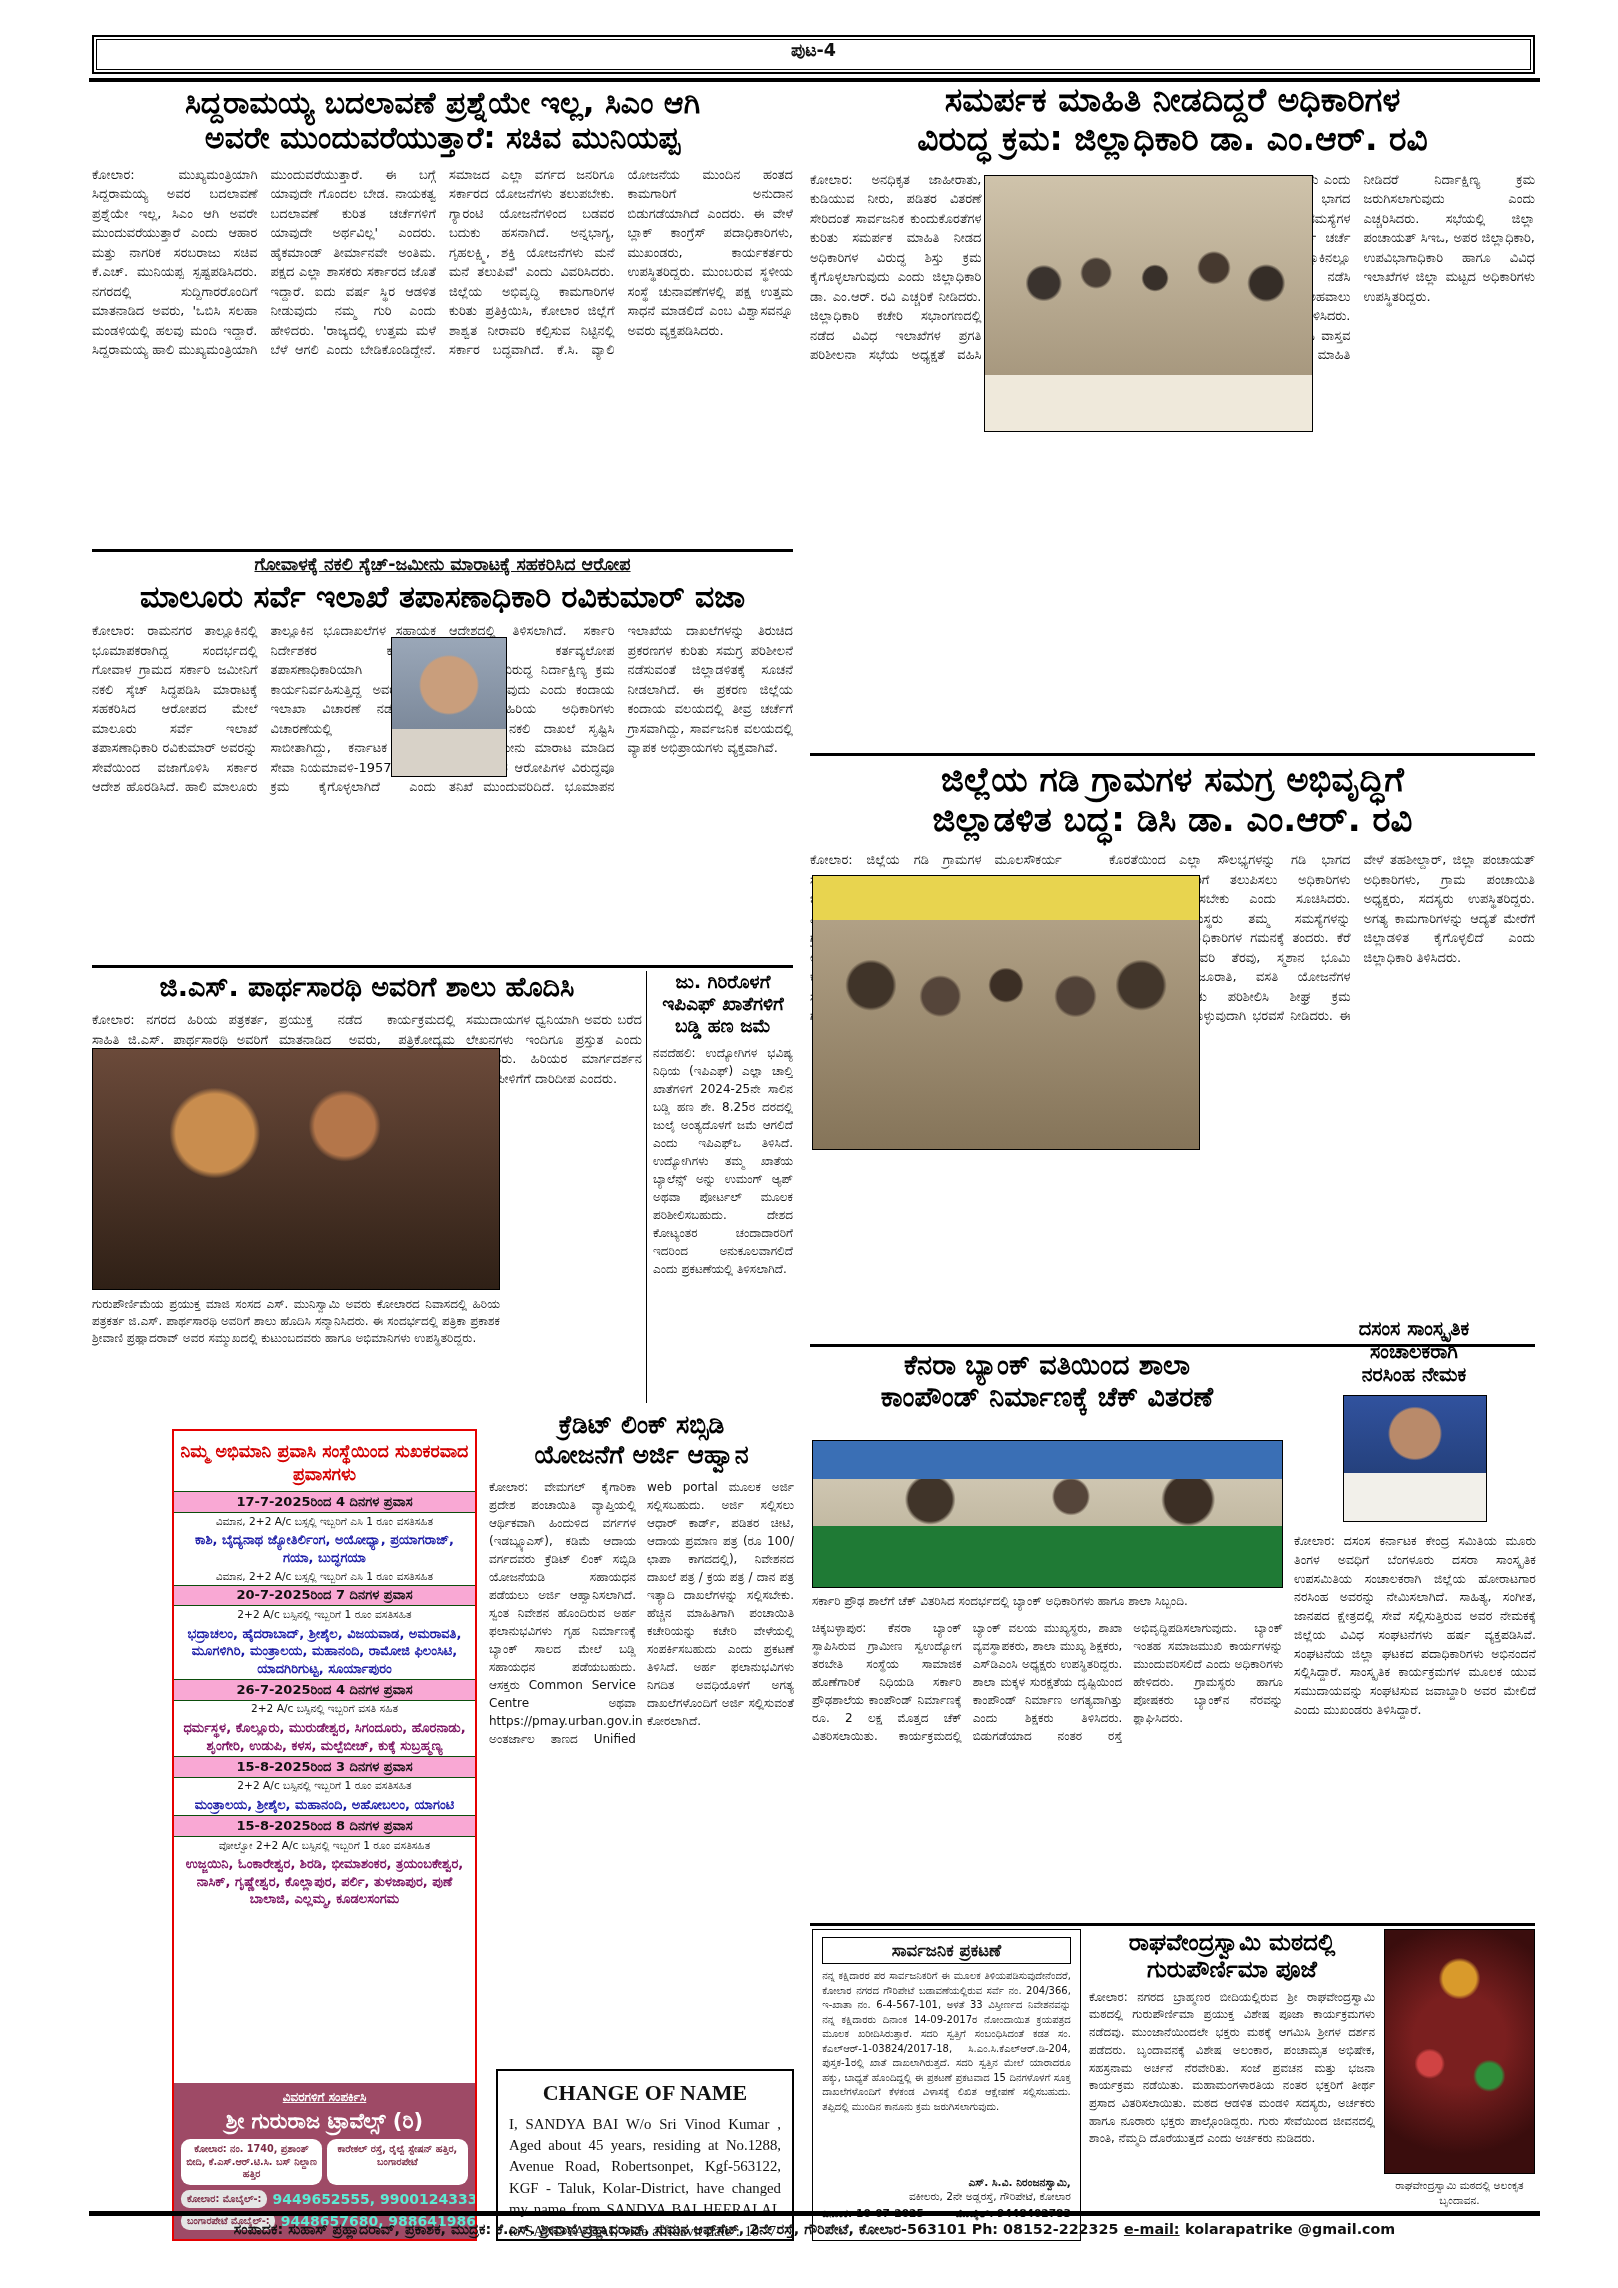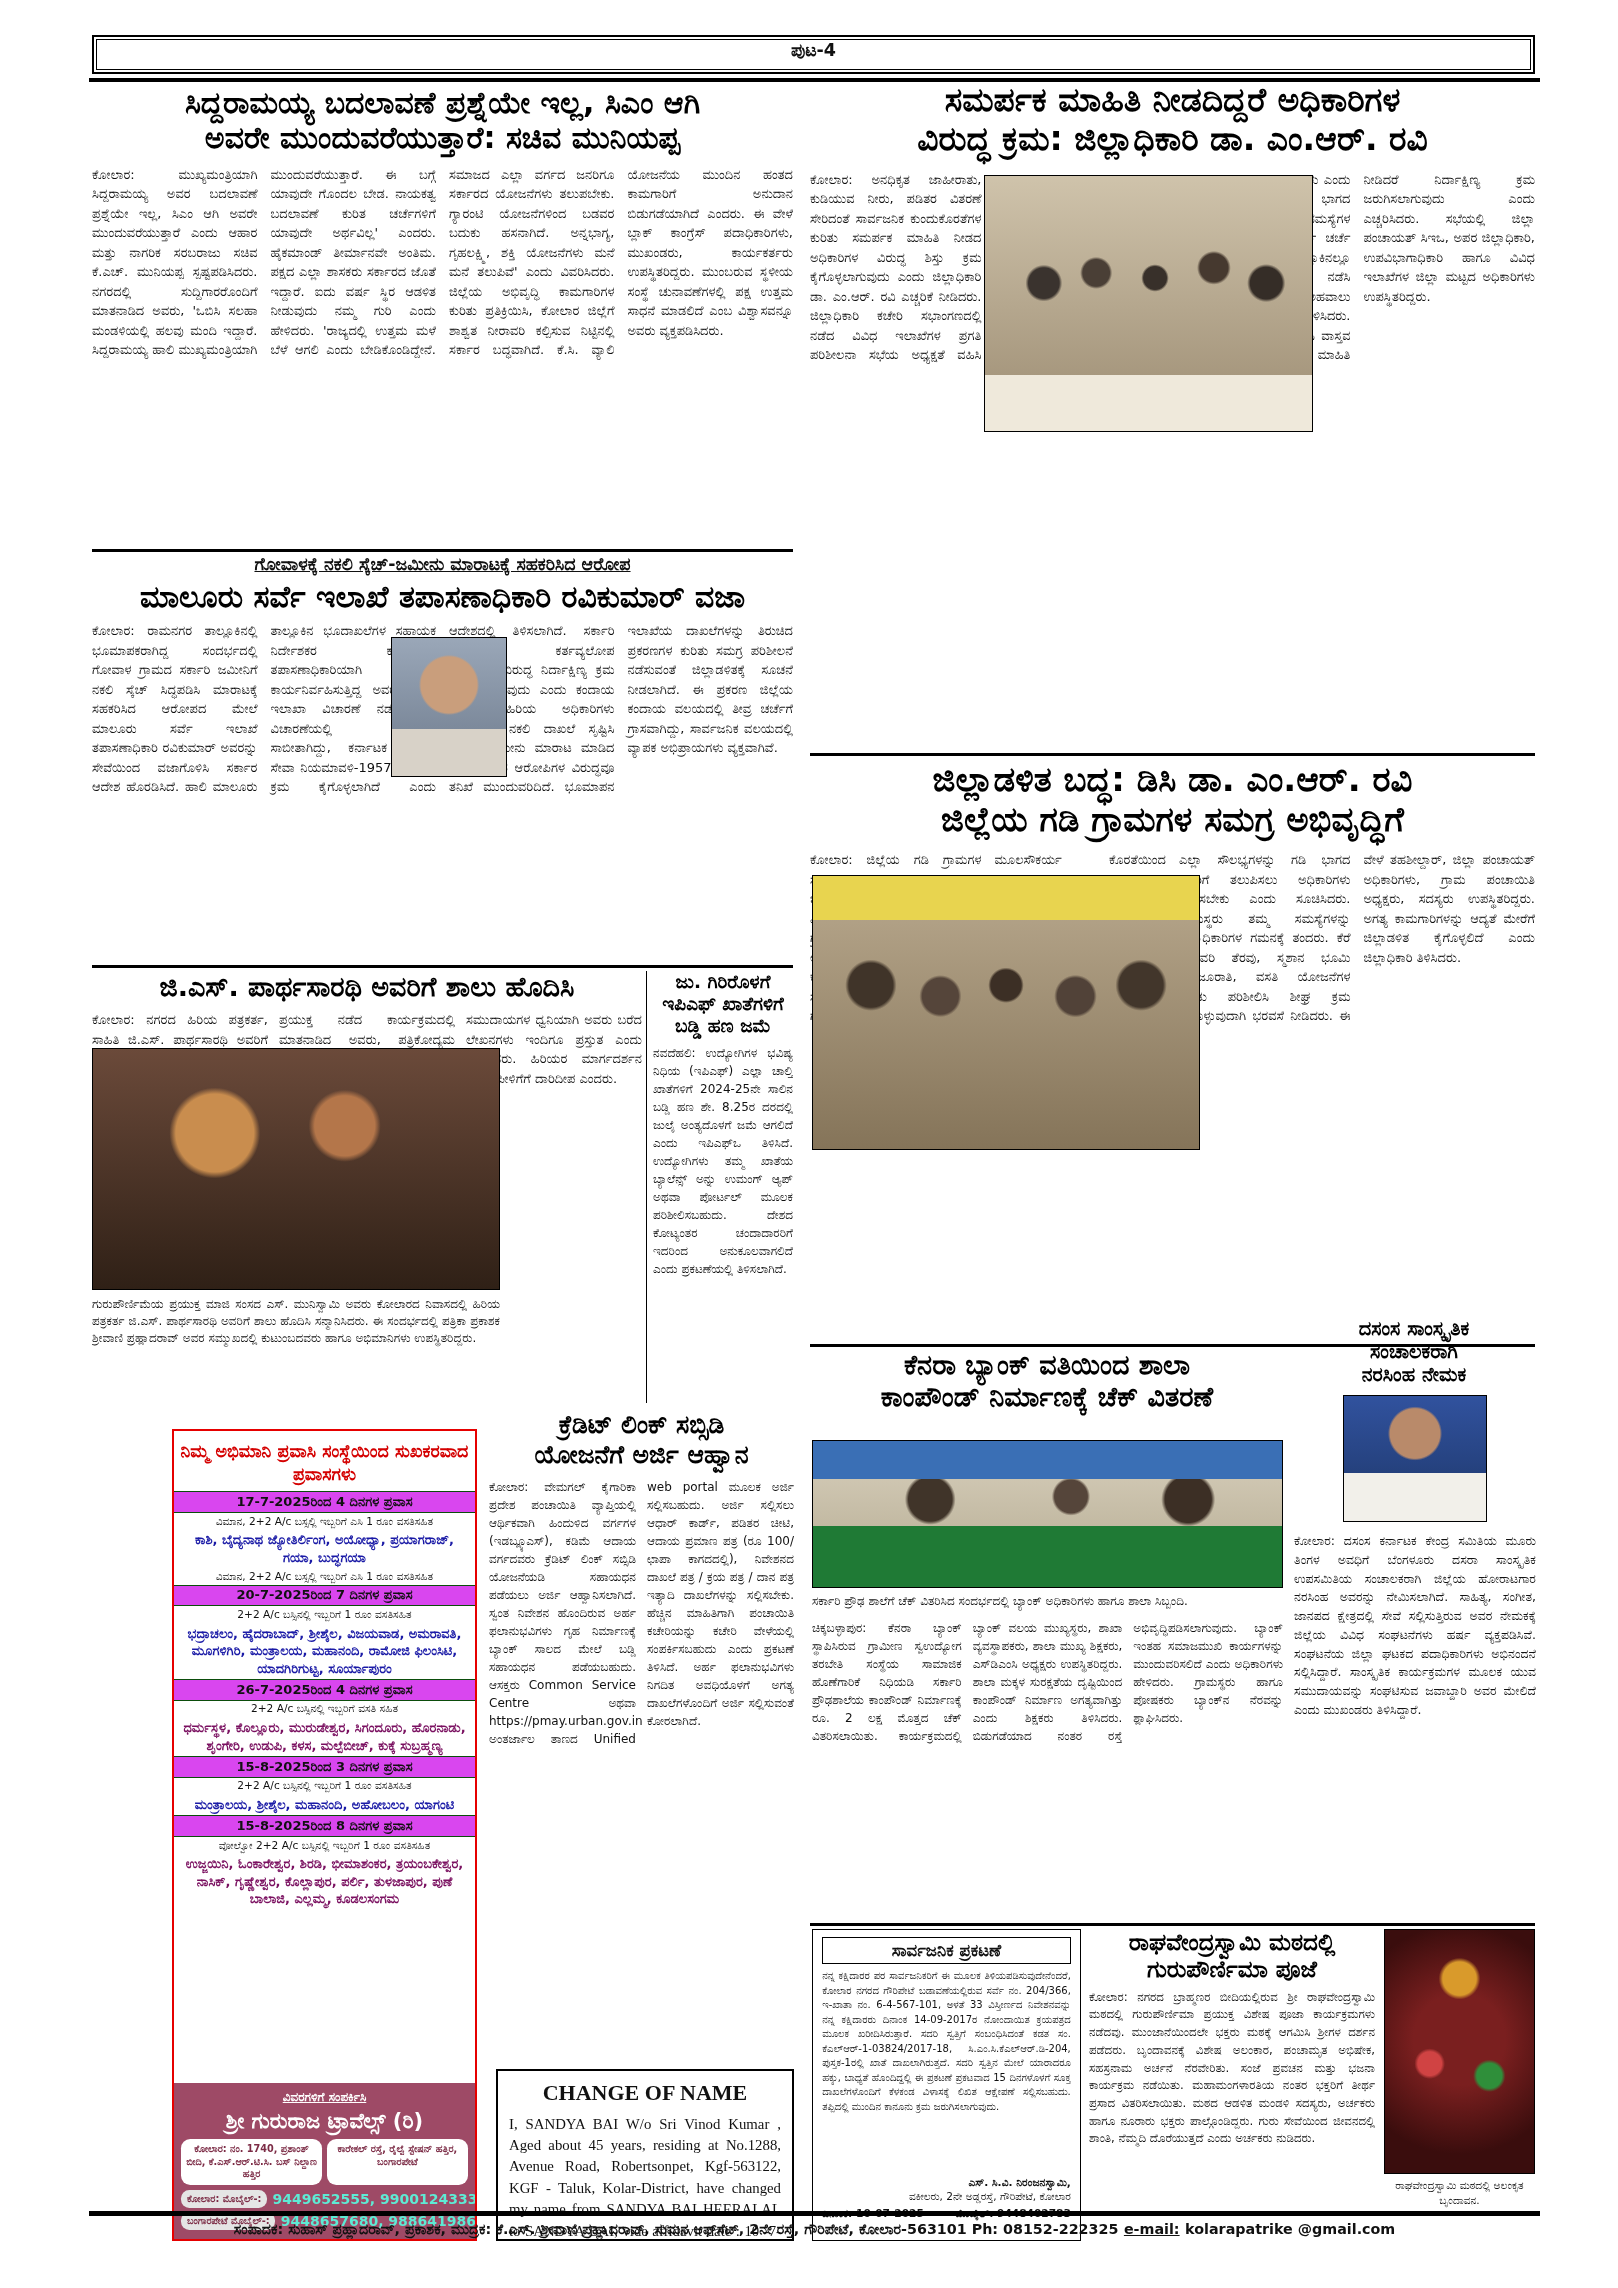--- a/index.html
+++ b/index.html
@@ -64,21 +64,21 @@
     linear-gradient(180deg,#31529e,#1d3668);}
   .ph-deity{background:
     radial-gradient(circle at 50% 20%,#d99a2b 0 8%,transparent 10%),
     radial-gradient(circle at 30% 55%,#d04343 0 7%,transparent 9%),
     radial-gradient(circle at 70% 60%,#2f8f3a 0 7%,transparent 9%),
     radial-gradient(circle at 50% 45%,#7a1f1f 0 30%,#3a0d0d 75%),
     linear-gradient(180deg,#5a1313,#1f0505);}
   
   .ad{border:2.8px solid #e60000;display:flex;flex-direction:column;overflow:hidden;background:#fff;}
   .ad-title{color:#d40000;font-weight:bold;font-size:17.5px;text-align:center;line-height:1.3;padding:9.2px 5.5px 5.5px;}
-  .tour-bar{background:#d946ef;border-top:1.8px solid #0b4d0b;border-bottom:1.8px solid #0b4d0b;
+  .tour-bar{background:#f9a8d4;border-top:1.8px solid #0b4d0b;border-bottom:1.8px solid #0b4d0b;
             text-align:center;font-weight:bold;font-size:13px;padding:1.8px 1.8px;}
   .tour-note{text-align:center;font-size:10.6px;padding:1.8px 3.7px;}
   .tour-places{text-align:center;font-weight:bold;font-size:13px;color:#1a1aa6;padding:1.8px 7.4px;line-height:1.35;}
   .tour-alt .tour-places{color:#7a1060;}
   .ad-contact{margin-top:auto;background:#9e4a66;color:#fff;text-align:center;padding:7.4px 7.4px 9.2px;}
   .ad-contact-label{font-size:12px;font-weight:bold;text-decoration:underline;}
   .ad-agency{font-size:21px;font-weight:bold;margin:4.6px 0 6.5px;}
   .ad-chips{display:flex;gap:5.5px;margin-bottom:5.5px;}
   .chip{background:#fff;color:#7c2c46;border-radius:9.2px;font-size:9.7px;padding:3.7px 4.6px;flex:1;line-height:1.3;font-weight:bold;}
   .ad-phone-row{display:flex;align-items:center;gap:5.5px;margin-top:4.6px;}
@@ -203,22 +203,22 @@
     <div class="hl" style="font-size:25px;">ಯೋಜನೆಗೆ ಅರ್ಜಿ ಆಹ್ವಾನ</div>
     <div class="body-txt cols2" style="margin-top:9.2px;height:561px;font-size:12px;">ಕೋಲಾರ: ವೇಮಗಲ್ ಕೈಗಾರಿಕಾ ಪ್ರದೇಶ ಪಂಚಾಯಿತಿ ವ್ಯಾಪ್ತಿಯಲ್ಲಿ ಆರ್ಥಿಕವಾಗಿ ಹಿಂದುಳಿದ ವರ್ಗಗಳ (ಇಡಬ್ಲ್ಯೂಎಸ್), ಕಡಿಮೆ ಆದಾಯ ವರ್ಗದವರು ಕ್ರೆಡಿಟ್ ಲಿಂಕ್ ಸಬ್ಸಿಡಿ ಯೋಜನೆಯಡಿ ಸಹಾಯಧನ ಪಡೆಯಲು ಅರ್ಜಿ ಆಹ್ವಾನಿಸಲಾಗಿದೆ. ಸ್ವಂತ ನಿವೇಶನ ಹೊಂದಿರುವ ಅರ್ಹ ಫಲಾನುಭವಿಗಳು ಗೃಹ ನಿರ್ಮಾಣಕ್ಕೆ ಬ್ಯಾಂಕ್ ಸಾಲದ ಮೇಲೆ ಬಡ್ಡಿ ಸಹಾಯಧನ ಪಡೆಯಬಹುದು. ಆಸಕ್ತರು Common Service Centre ಅಥವಾ https://pmay.urban.gov.in ಅಂತರ್ಜಾಲ ತಾಣದ Unified web portal ಮೂಲಕ ಅರ್ಜಿ ಸಲ್ಲಿಸಬಹುದು. ಅರ್ಜಿ ಸಲ್ಲಿಸಲು ಆಧಾರ್ ಕಾರ್ಡ್, ಪಡಿತರ ಚೀಟಿ, ಆದಾಯ ಪ್ರಮಾಣ ಪತ್ರ (ರೂ 100/ ಛಾಪಾ ಕಾಗದದಲ್ಲಿ), ನಿವೇಶನದ ದಾಖಲೆ ಪತ್ರ / ಕ್ರಯ ಪತ್ರ / ದಾನ ಪತ್ರ ಇತ್ಯಾದಿ ದಾಖಲೆಗಳನ್ನು ಸಲ್ಲಿಸಬೇಕು. ಹೆಚ್ಚಿನ ಮಾಹಿತಿಗಾಗಿ ಪಂಚಾಯಿತಿ ಕಚೇರಿಯನ್ನು ಕಚೇರಿ ವೇಳೆಯಲ್ಲಿ ಸಂಪರ್ಕಿಸಬಹುದು ಎಂದು ಪ್ರಕಟಣೆ ತಿಳಿಸಿದೆ. ಅರ್ಹ ಫಲಾನುಭವಿಗಳು ನಿಗದಿತ ಅವಧಿಯೊಳಗೆ ಅಗತ್ಯ ದಾಖಲೆಗಳೊಂದಿಗೆ ಅರ್ಜಿ ಸಲ್ಲಿಸುವಂತೆ ಕೋರಲಾಗಿದೆ.</div>
   </div>
 
   <div class="abs con-box" style="left:496px;top:2069px;width:298px;height:172px;">
     <div class="con-title">CHANGE OF NAME</div>
     <div class="con-body">I, SANDYA BAI W/o Sri Vinod Kumar , Aged about 45 years, residing at No.1288, Avenue Road, Robertsonpet, Kgf-563122, KGF - Taluk, Kolar-District, have changed my name from SANDYA BAI HEERALAL to SANDYA BAI, vide affidavit date : 10 -7-2025 before Notary N.Srinivas, Kgf.</div>
   </div>
 
   <div class="abs" style="left:810px;top:759px;width:725px;height:583px;">
+    <div class="hl" style="font-size:34px;">ಜಿಲ್ಲೆಯ ಗಡಿ ಗ್ರಾಮಗಳ ಸಮಗ್ರ ಅಭಿವೃದ್ಧಿಗೆ</div>
     <div class="hl" style="font-size:34px;">ಜಿಲ್ಲಾಡಳಿತ ಬದ್ಧ: ಡಿಸಿ ಡಾ. ಎಂ.ಆರ್. ರವಿ</div>
-    <div class="hl" style="font-size:34px;">ಜಿಲ್ಲೆಯ ಗಡಿ ಗ್ರಾಮಗಳ ಸಮಗ್ರ ಅಭಿವೃದ್ಧಿಗೆ</div>
     <div class="body-txt cols4" style="margin-top:11px;height:458px;">ಕೋಲಾರ: ಜಿಲ್ಲೆಯ ಗಡಿ ಗ್ರಾಮಗಳ ಸಮಗ್ರ ಅಭಿವೃದ್ಧಿಗೆ ಜಿಲ್ಲಾಡಳಿತ ಬದ್ಧವಾಗಿದೆ ಎಂದು ಜಿಲ್ಲಾಧಿಕಾರಿ ಡಾ. ಎಂ.ಆರ್. ರವಿ ತಿಳಿಸಿದರು. ಗಡಿ ಗ್ರಾಮಗಳಿಗೆ ಭೇಟಿ ನೀಡಿ ಗ್ರಾಮಸ್ಥರ ಅಹವಾಲು ಸ್ವೀಕರಿಸಿದ ಅವರು, ಕುಡಿಯುವ ನೀರು, ರಸ್ತೆ, ಶಾಲೆ, ಆಸ್ಪತ್ರೆ ಸೌಲಭ್ಯಗಳ ಕುರಿತು ಮಾಹಿತಿ ಪಡೆದರು. ಗಡಿ ಭಾಗದ ಹಲವು ಗ್ರಾಮಗಳಲ್ಲಿ ಮೂಲಸೌಕರ್ಯ ಕೊರತೆಯಿಂದ ಗ್ರಾಮಸ್ಥರು ಅನೇಕ ಸಮಸ್ಯೆಗಳನ್ನು ಎದುರಿಸುತ್ತಿದ್ದಾರೆ. ಬಿಡುಗಡೆಯಾದ ಅನುದಾನದಲ್ಲಿ ಹಂತ ಹಂತವಾಗಿ ರಸ್ತೆ ಅಭಿವೃದ್ಧಿಪಡಿಸಲಾಗುವುದು. ಈ ಕುರಿತು ಸಂಬಂಧಿಸಿದ ಇಲಾಖೆಗಳಿಗೆ ಸೂಚನೆ ನೀಡಲಾಗಿದೆ ಎಂದರು. ಗ್ರಾಮೀಣ ಶಾಲೆಗಳ ದುರಸ್ತಿ, ಅಂಗನವಾಡಿ ಕೇಂದ್ರಗಳ ಮೇಲ್ದರ್ಜೆ, ಪಡಿತರ ವಿತರಣೆ ಸೇರಿದಂತೆ ಎಲ್ಲಾ ಸೌಲಭ್ಯಗಳನ್ನು ಗಡಿ ಭಾಗದ ಜನರಿಗೆ ತಲುಪಿಸಲು ಅಧಿಕಾರಿಗಳು ಶ್ರಮಿಸಬೇಕು ಎಂದು ಸೂಚಿಸಿದರು. ಗ್ರಾಮಸ್ಥರು ತಮ್ಮ ಸಮಸ್ಯೆಗಳನ್ನು ಜಿಲ್ಲಾಧಿಕಾರಿಗಳ ಗಮನಕ್ಕೆ ತಂದರು. ಕೆರೆ ಒತ್ತುವರಿ ತೆರವು, ಸ್ಮಶಾನ ಭೂಮಿ ಮಂಜೂರಾತಿ, ವಸತಿ ಯೋಜನೆಗಳ ಕುರಿತು ಪರಿಶೀಲಿಸಿ ಶೀಘ್ರ ಕ್ರಮ ಕೈಗೊಳ್ಳುವುದಾಗಿ ಭರವಸೆ ನೀಡಿದರು. ಈ ವೇಳೆ ತಹಶೀಲ್ದಾರ್, ಜಿಲ್ಲಾ ಪಂಚಾಯತ್ ಅಧಿಕಾರಿಗಳು, ಗ್ರಾಮ ಪಂಚಾಯಿತಿ ಅಧ್ಯಕ್ಷರು, ಸದಸ್ಯರು ಉಪಸ್ಥಿತರಿದ್ದರು. ಅಗತ್ಯ ಕಾಮಗಾರಿಗಳನ್ನು ಆದ್ಯತೆ ಮೇರೆಗೆ ಜಿಲ್ಲಾಡಳಿತ ಕೈಗೊಳ್ಳಲಿದೆ ಎಂದು ಜಿಲ್ಲಾಧಿಕಾರಿ ತಿಳಿಸಿದರು.</div>
   </div>
   <div class="abs photo ph-group" style="left:812px;top:875px;width:388px;height:275px;"></div>
   <div class="abs rule" style="left:810px;top:1344px;width:725px;height:2.8px;"></div>
 
   <div class="abs" style="left:810px;top:1349px;width:474px;height:572px;">
     <div class="hl" style="font-size:27px;">ಕೆನರಾ ಬ್ಯಾಂಕ್ ವತಿಯಿಂದ ಶಾಲಾ</div>
     <div class="hl" style="font-size:27px;">ಕಾಂಪೌಂಡ್ ನಿರ್ಮಾಣಕ್ಕೆ ಚೆಕ್ ವಿತರಣೆ</div>
   </div>
   <div class="abs photo ph-canara" style="left:812px;top:1440px;width:471px;height:148px;"></div>

